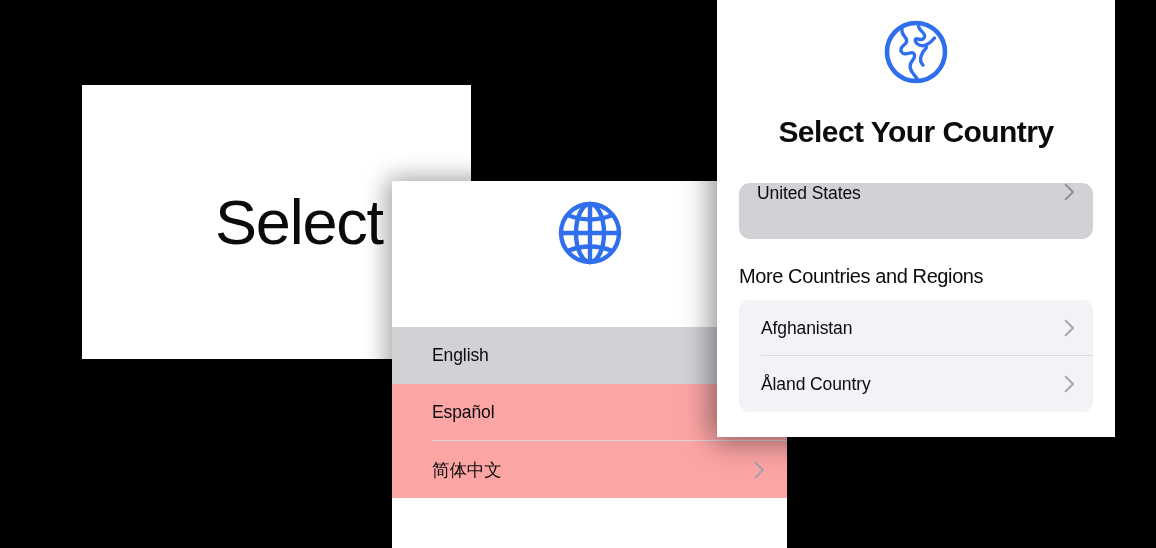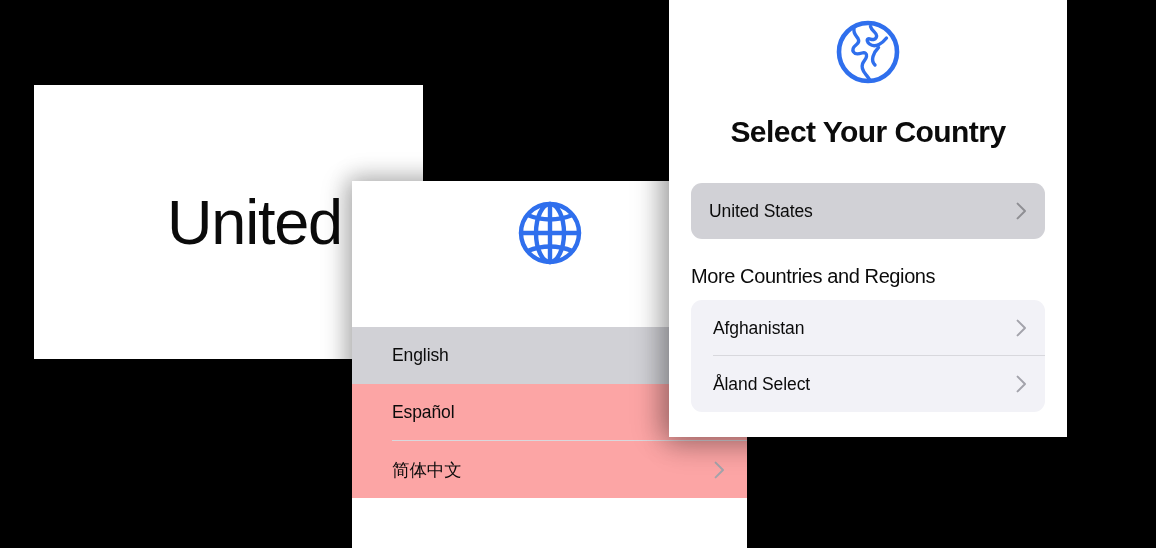--- a/index.html
+++ b/index.html
@@ -18,20 +18,21 @@
     width: 1156px;
     height: 548px;
     background: #000000;
   }
 
   
   .panel {
     position: absolute;
     background: #ffffff;
     overflow: hidden;
+    margin-left: 48px;
   }
 
   
   #hello-panel {
     left: 34px;
     top: 85px;
     width: 389px;
     height: 274px;
     display: flex;
     align-items: center;
@@ -42,21 +43,21 @@
     font-weight: 500;
     letter-spacing: -1.2px;
     color: #0b0b0b;
     margin-left: 133px;
     line-height: 1;
     white-space: nowrap;
   }
 
   
   #language-panel {
-    left: 352px;
+    left: 344px;
     top: 181px;
     width: 395px;
     height: 367px;
     box-shadow: -8px 0 22px rgba(0,0,0,0.22), 0 -6px 22px rgba(0,0,0,0.18);
   }
   #lang-globe-wrap {
     height: 103px;
     display: flex;
     align-items: center;
     justify-content: center;
@@ -121,21 +122,20 @@
     letter-spacing: -0.55px;
     padding: 8px 30px 0;
   }
 
   #selected-country {
     margin: 32px 22px 0;
     height: 56px;
     border-radius: 11px;
     background: #d1d1d6;
     display: flex;
-    align-items: center;
     padding: 0 18px;
   }
   #selected-country .label {
     font-size: 17.5px;
     font-weight: 500;
     color: #0b0b0b;
     letter-spacing: -0.1px;
   }
   #selected-country .chev { margin-left: auto; color: #8e8e93; }
 
@@ -177,21 +177,21 @@
   }
 
   .chev svg { display: block; }
 </style>
 </head>
 <body>
 
 <div id="stage">
 
   <div class="panel" id="hello-panel">
-    <div id="hello-text">United</div>
+    <div id="hello-text">Select</div>
   </div>
 
   <div class="panel" id="language-panel">
 
     <div id="lang-globe-wrap">
       <svg class="globe-wire" width="72" height="72" viewBox="0 0 72 72">
         <g fill="none" stroke="#2f6fed" stroke-width="4.4" stroke-linecap="round">
           <circle cx="36" cy="36" r="29"></circle>
           <line x1="36" y1="7" x2="36" y2="65"></line>
           <line x1="7" y1="36" x2="65" y2="36"></line>
@@ -275,21 +275,21 @@
         <span class="label">Afghanistan</span>
         <span class="chev">
           <svg width="11" height="18" viewBox="0 0 11 18">
               <path d="M1.6 1.6 L9 9 L1.6 16.4" fill="none" stroke="currentColor" stroke-width="2" stroke-linecap="round" stroke-linejoin="round"></path>
             </svg>
         </span>
         <div class="country-sep"></div>
       </div>
 
       <div class="country-row">
-        <span class="label">Åland Select</span>
+        <span class="label">Åland Country</span>
         <span class="chev">
           <svg width="11" height="18" viewBox="0 0 11 18">
               <path d="M1.6 1.6 L9 9 L1.6 16.4" fill="none" stroke="currentColor" stroke-width="2" stroke-linecap="round" stroke-linejoin="round"></path>
             </svg>
         </span>
       </div>
 
     </div>
   </div>
 

